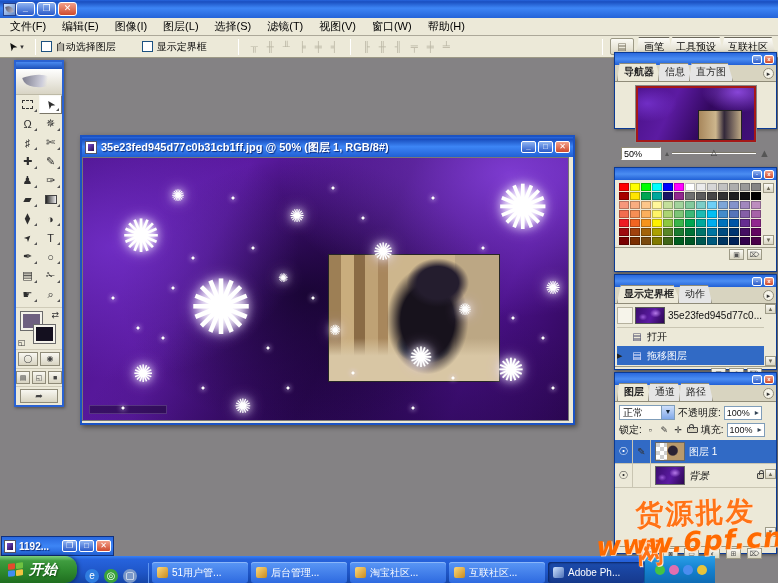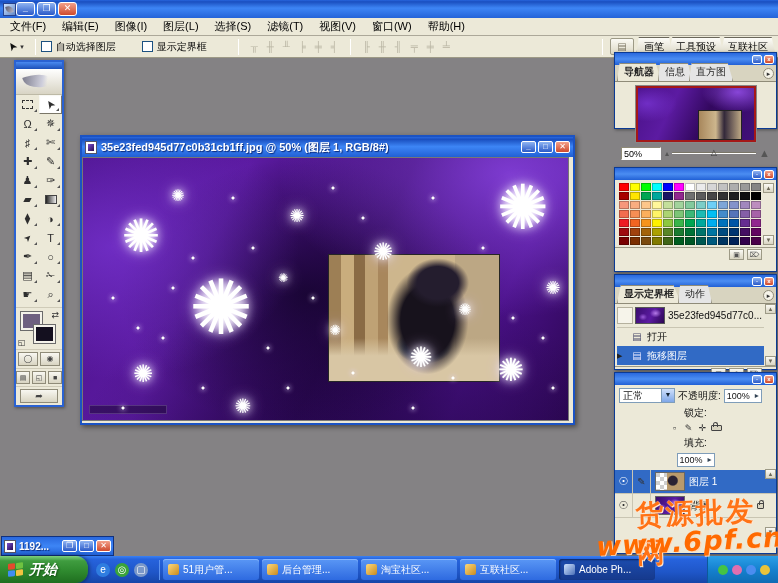--- a/index.html
+++ b/index.html
@@ -183,22 +183,22 @@
   .lrow.selected { background:#316ac5; color:#fff; }
   .lrow .lname { flex:1; }
   .lrow .lname.italic { font-style:italic; }
   .padlock { width:7px; height:6px; border:1px solid #444; border-radius:1px; position:relative; background:#d8d4c0; }
   .padlock::before { content:""; position:absolute; left:1px; top:-4px; width:3px; height:4px; border:1px solid #444; border-bottom:none; border-radius:3px 3px 0 0; }
   .lrow.selected .padlock, .lrow.selected .eyecell { color:#fff; }
   .lay-empty { height:58px; position:relative; }
   .lay-scroll { position:absolute; right:0; top:96px; bottom:16px; width:11px; display:flex; flex-direction:column; justify-content:space-between; align-items:center; }
 
   
-  .taskbar { position:absolute; left:0; top:556px; width:778px; height:27px;
-    background:linear-gradient(180deg,#3a81f3 0%,#2663dd 12%,#1f56c8 60%,#1646a8 100%); display:flex; align-items:center;border-radius:7px; }
+  .taskbar { position:absolute; left:0; top:556px; width:715px; height:27px;
+    background:linear-gradient(180deg,#3a81f3 0%,#2663dd 12%,#1f56c8 60%,#1646a8 100%); display:flex; align-items:flex-end;border-radius:7px; }
   .startbtn { width:88px; height:27px; border-radius:0 12px 12px 0;
     background:linear-gradient(180deg,#7ed07e 0%,#3f9c3f 18%,#2f8a2f 55%,#1f6e1f 100%);
     display:flex; align-items:center; gap:5px; padding-left:8px; box-shadow:1px 0 4px rgba(0,0,0,.5); }
   .startbtn .label { color:#fff; font-size:14px; font-weight:bold; font-style:italic; text-shadow:1px 1px 2px #145014; }
   .flag { width:16px; height:14px; display:grid; grid-template-columns:7px 7px; grid-template-rows:6px 6px; gap:1px; transform:skewY(-6deg); }
   .flag i { border-radius:1px; }
   .flag i:nth-child(1){background:#e34b2d;} .flag i:nth-child(2){background:#6fc341;}
   .flag i:nth-child(3){background:#3f8df3;} .flag i:nth-child(4){background:#f2c340;}
   .qlaunch { display:flex; align-items:center; gap:5px; padding:0 8px; }
   .qicon { width:14px; height:14px; border-radius:50%; font-size:10px; color:#fff; text-align:center; line-height:14px; }
@@ -619,32 +619,38 @@
       <span class="tinybtn">◎</span>
       <span class="tinybtn">⌦</span>
     </div>
   </div>
 
   <div class="palette" style="top:372px;height:182px;">
     <div class="p-titlebar">
       <span class="pbtn">-</span>
       <span class="pbtn close">x</span>
     </div>
+    <div class="ptabs">
+      <span class="tab active">图层</span>
+      <span class="tab">通道</span>
+      <span class="tab">路径</span>
+      <span class="pmenu">▸</span>
+    </div>
     <div class="lay-ctl">
       <span class="combo">
         <span class="val">正常</span>
         <span class="cbtn">▼</span>
       </span>
       <span>不透明度:</span>
       <span class="pctbox">
         <span>100%</span>
           <span class="tri">▸</span>
       </span>
     </div>
-    <div class="lay-ctl" style="padding-top:0;flex-direction:column;">
+    <div class="lay-ctl" style="padding-top:0;">
       <span>锁定:</span>
       <span class="lockicons">
         <span>▫</span>
         <span>✎</span>
         <span>✛</span>
         <span><span class="padlock" style="display:inline-block"></span></span>
       </span>
       <span>填充:</span>
       <span class="pctbox">
         <span>100%</span>

